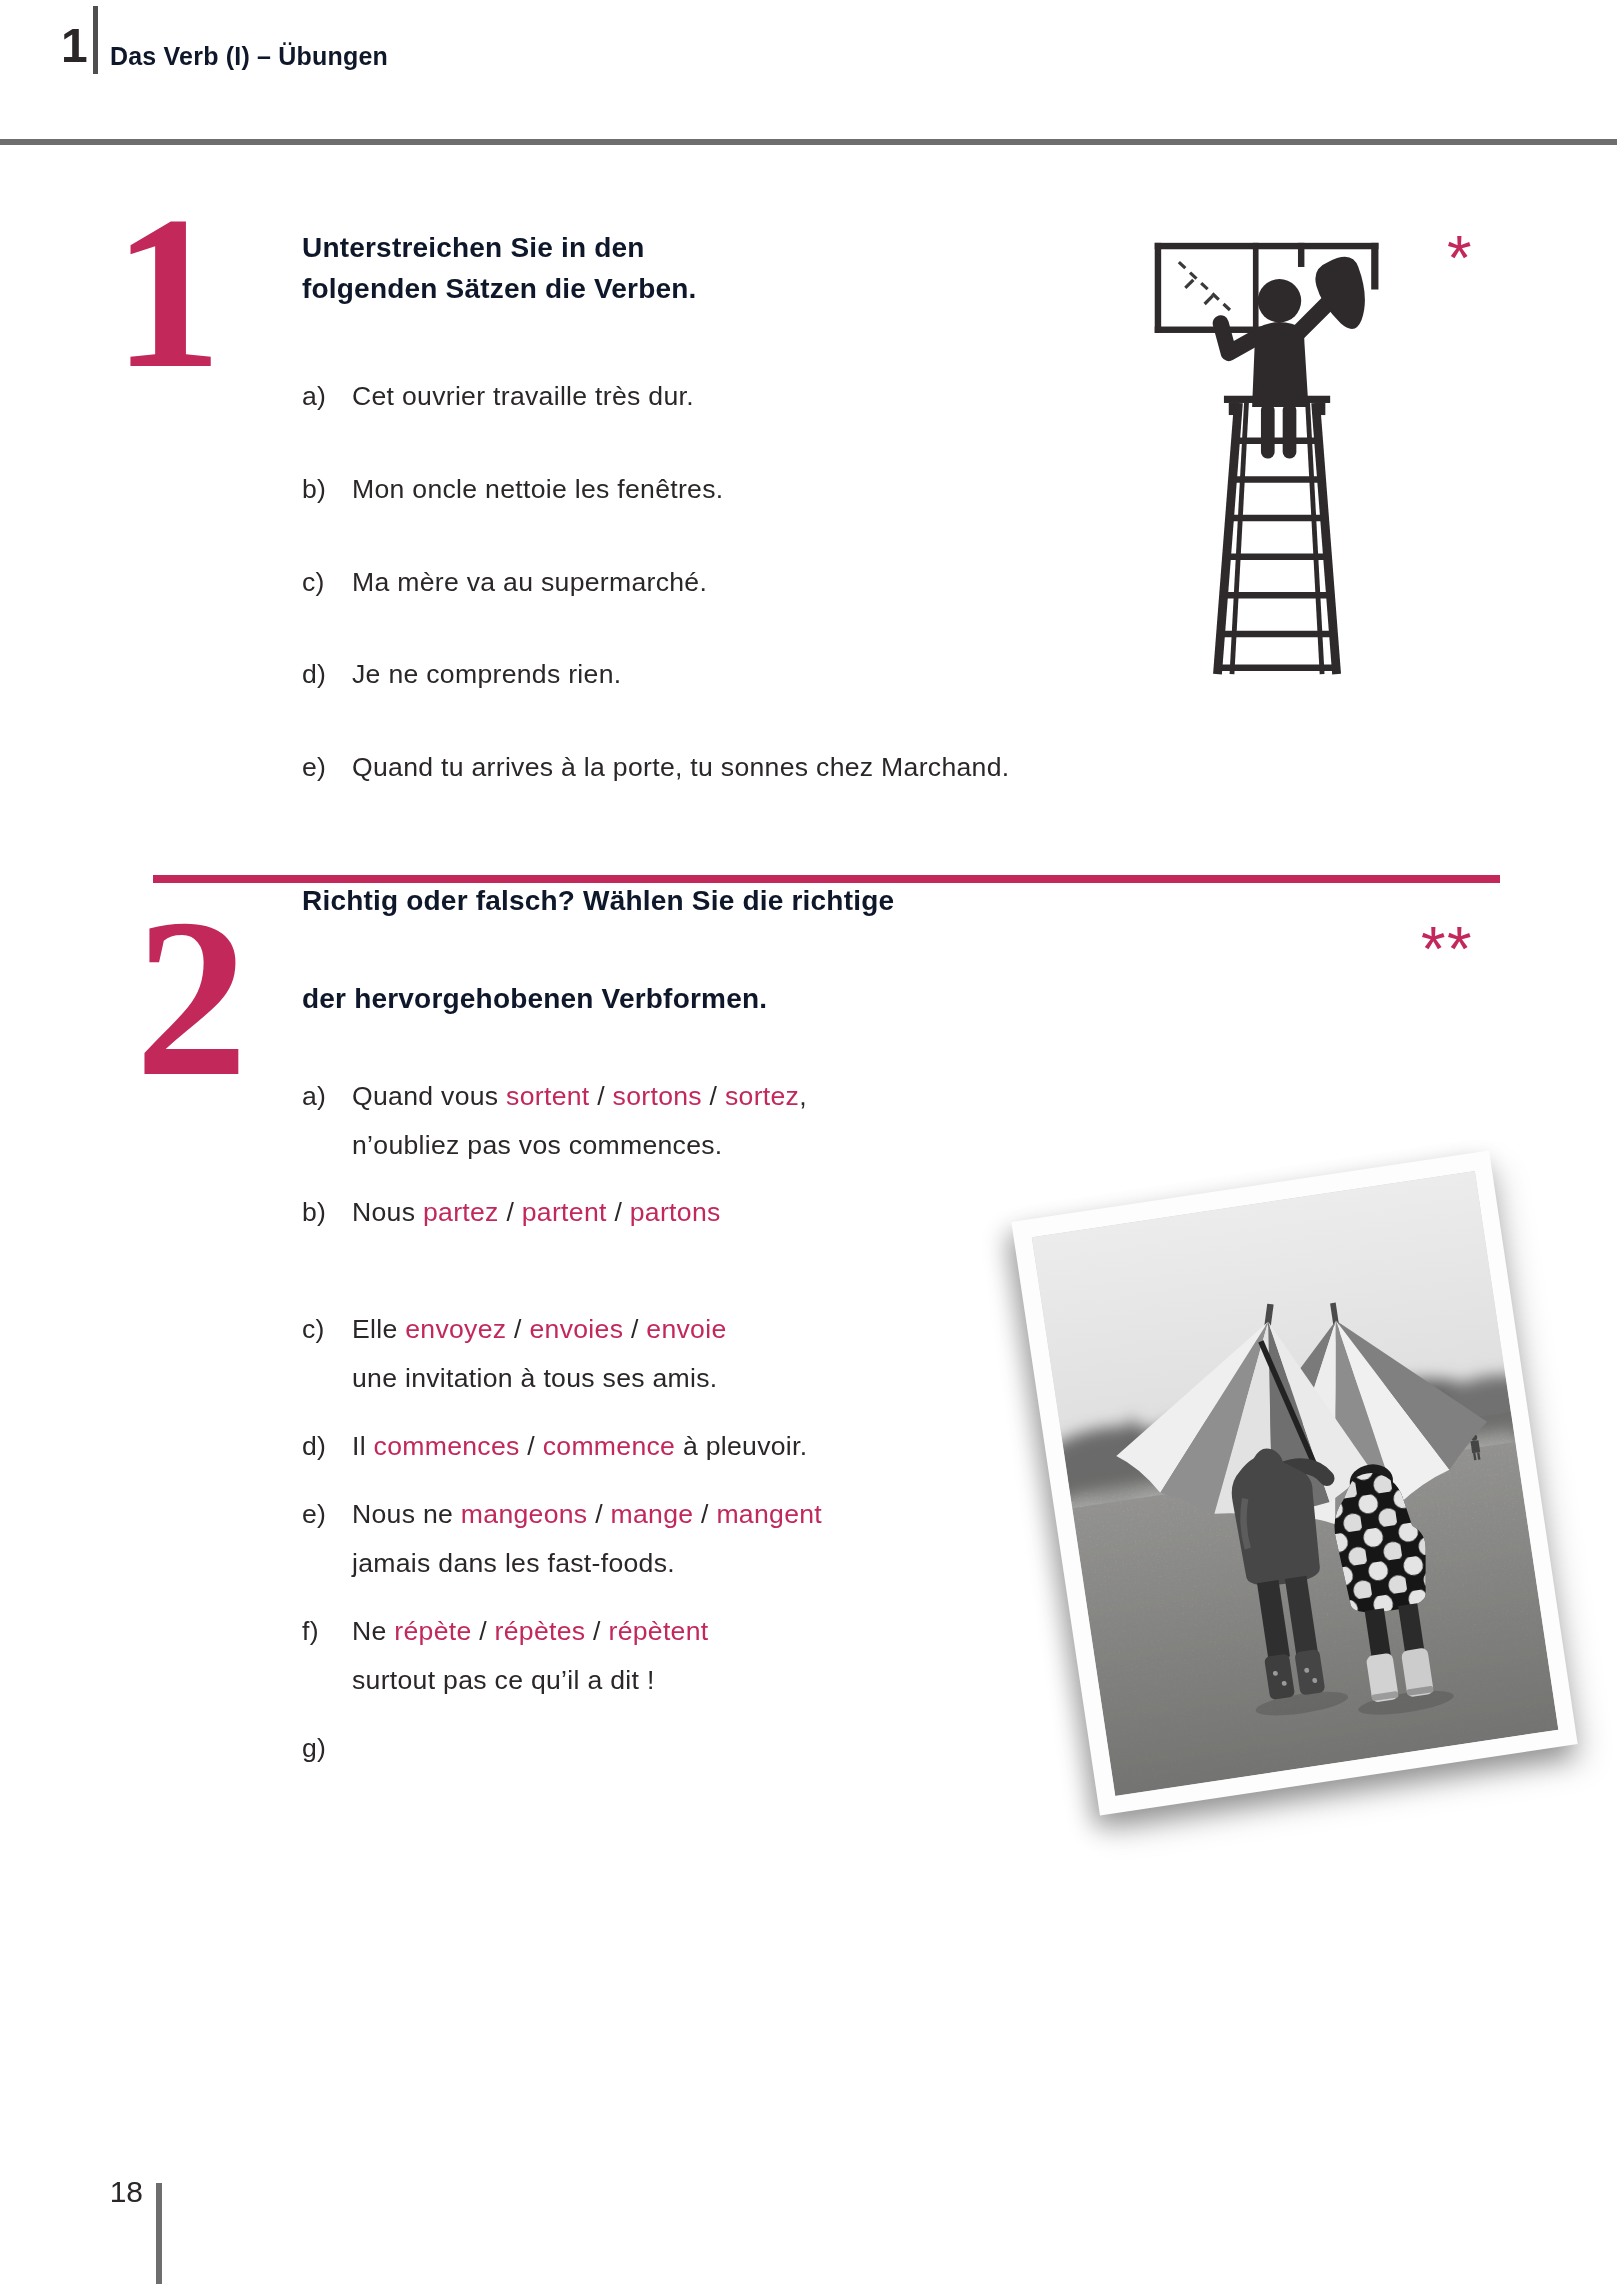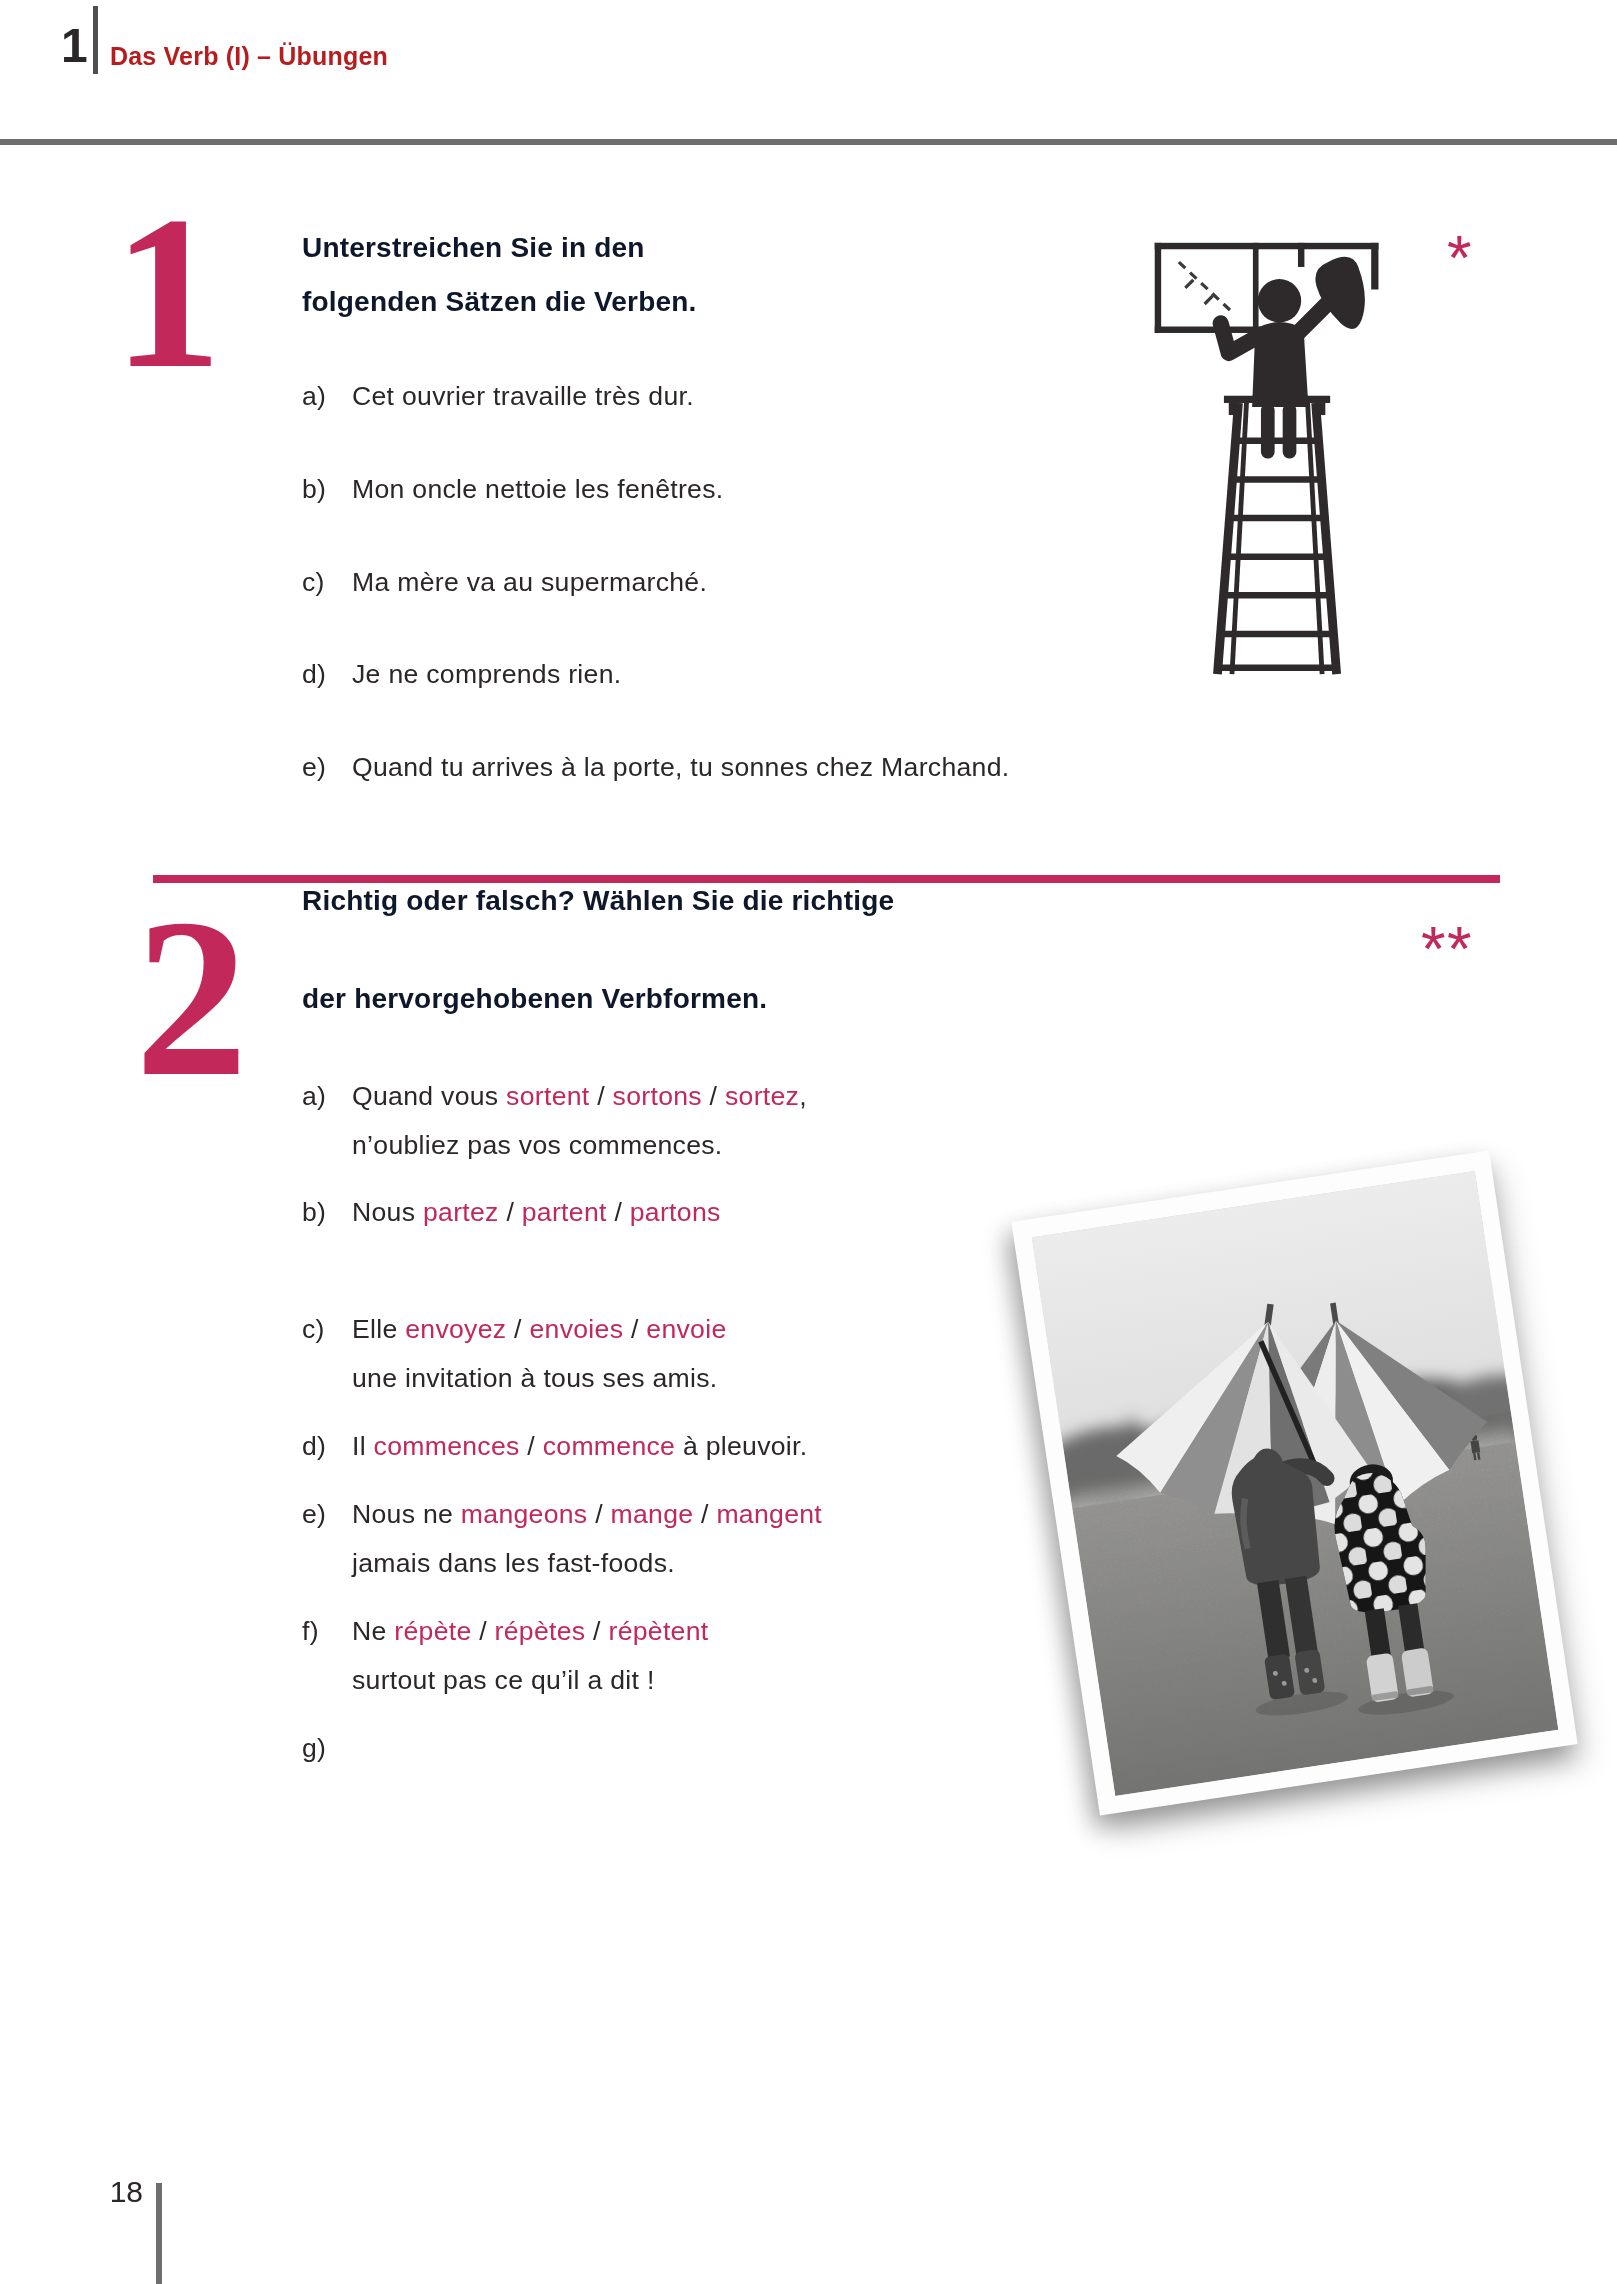--- a/index.html
+++ b/index.html
@@ -2,21 +2,21 @@
 <html style="font-size:13px"><head>
 <meta charset="utf-8">
 <style>
   html,body{margin:0;padding:0;background:#ffffff;}
   body{width:1618px;height:2284px;position:relative;font-family:"Liberation Sans","DejaVu Sans",sans-serif;}
   .page{position:absolute;inset:0;background:#ffffff;overflow:hidden;}
 
   
   .chap-num{position:absolute;left:52px;top:17.7px;width:35px;font-size:48px;font-weight:bold;color:#2b2728;letter-spacing:-0.8px;text-align:right;}
   .chap-vline{position:absolute;left:93px;top:6.4px;width:4.8px;height:68px;background:#4f4f4f;}
-  .chap-title{position:absolute;left:110px;top:42px;font-size:25px;font-weight:bold;color:#b91c1c;letter-spacing:0.2px;}
+  .chap-title{position:absolute;left:110px;top:42px;font-size:25px;font-weight:bold;color:#0f172a;letter-spacing:0.2px;}
   .header-hr{position:absolute;left:0;top:139px;width:1618px;height:5.6px;background:#6e6e6e;}
 
   
   .bignum{position:absolute;font-family:"Liberation Serif","DejaVu Serif",serif;font-weight:bold;color:#c2285a;line-height:1;}
   .bignum.n1{left:103px;top:184px;width:129px;font-size:218px;text-align:center;}
   .bignum.n2{left:127px;top:885px;width:129px;font-size:226px;text-align:center;}
   .ex-title{position:absolute;left:302px;font-size:28px;font-weight:bold;color:#0f172a;letter-spacing:0.2px;white-space:nowrap;}
   .stars{position:absolute;color:#c2285a;font-size:63px;line-height:1;font-weight:normal;letter-spacing:1.6px;}
   .item{position:absolute;left:302px;color:#2b2728;font-size:26.6px;letter-spacing:0.3px;line-height:49px;white-space:nowrap;}
   .item .letter{position:absolute;left:0;top:0;}
@@ -44,21 +44,21 @@
 
 <div class="page">
 
   <div class="chap-num">1</div>
   <div class="chap-vline"></div>
   <div class="chap-title">Das Verb (I) – Übungen</div>
   <div class="header-hr"></div>
 
   <div class="bignum n1">1</div>
   <div class="ex-title" style="top:232px;">Unterstreichen Sie in den</div>
-  <div class="ex-title" style="top:286px;">folgenden Sätzen die Verben.</div>
+  <div class="ex-title" style="top:273px;">folgenden Sätzen die Verben.</div>
   <div class="stars" style="left:1447px;top:226px;">*</div>
 
   <div class="item" style="top:372px;">
     <span class="letter">a)</span>
     <div class="lines">Cet ouvrier travaille très dur.</div>
   </div>
   <div class="item" style="top:465px;">
     <span class="letter">b)</span>
     <div class="lines">Mon oncle nettoie les fenêtres.</div>
   </div>

